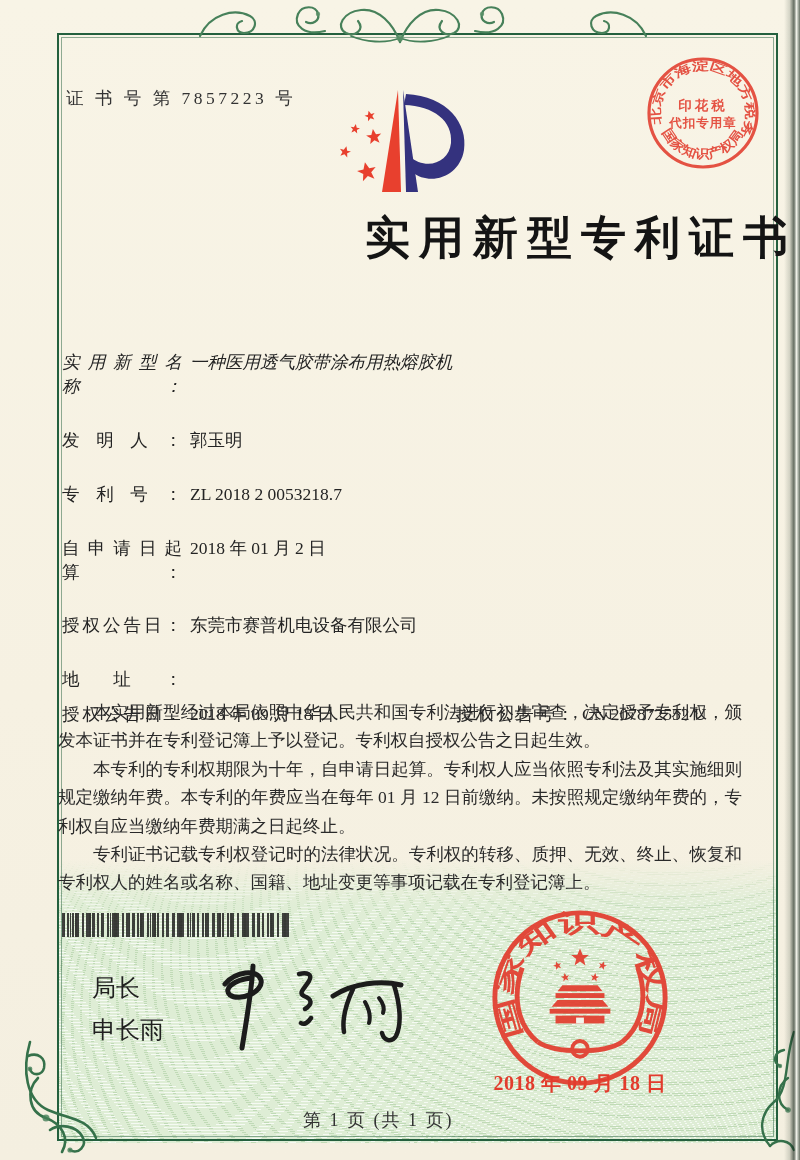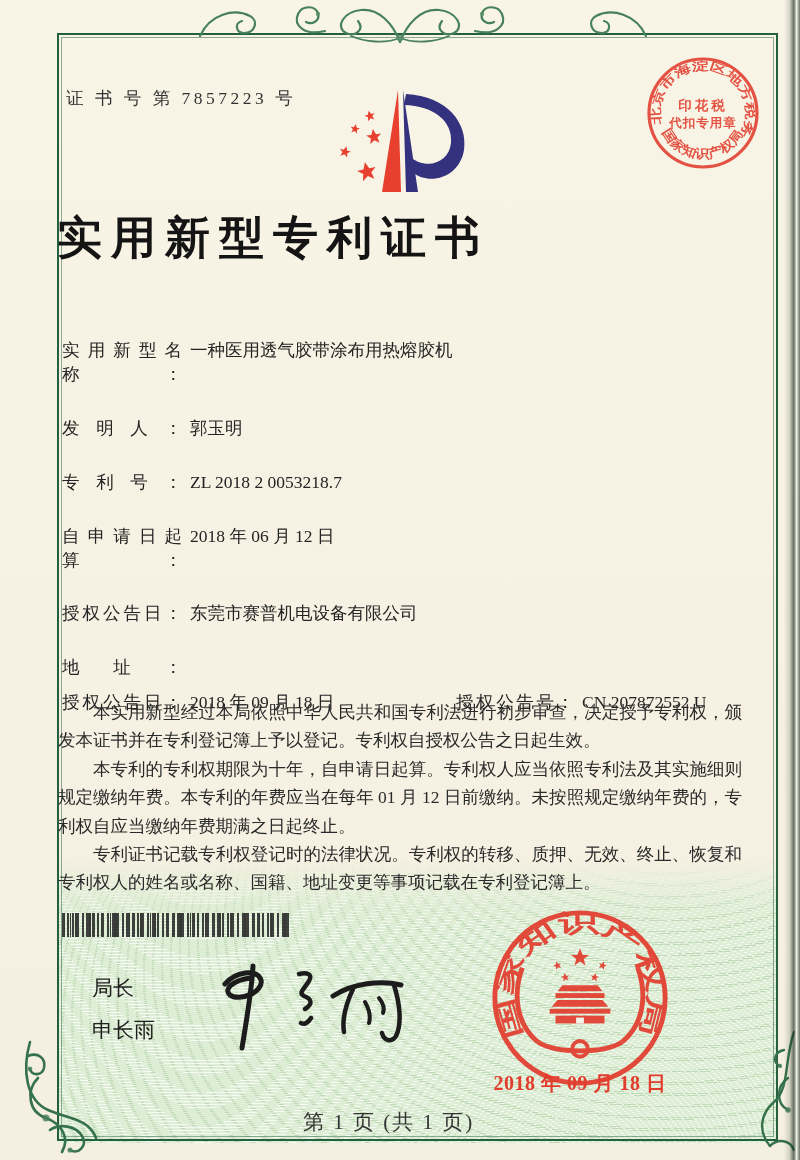--- a/index.html
+++ b/index.html
@@ -30,50 +30,50 @@
   }
   .frame::after { content:""; position:absolute; inset:2px; border:1px solid rgba(36,96,62,.5); }
   
   .orn { position:absolute; z-index:3; }
   
   .content { position:absolute; inset:0; z-index:4; }
   .cert-no { position:absolute; left:66px; top:86px; font-size:17.5px; letter-spacing:3.5px; color:#333; }
   .logo { position:absolute; left:322px; top:84px; }
   .tax-stamp { position:absolute; left:644px; top:54px; opacity:.88; }
   .title {
-    position:absolute; left:57px; top:208px; width:700px; text-align:left;
-    font-size:45px; font-weight:700; letter-spacing:9px; color:#141414;
+    position:absolute; left:57px; top:208px; width:700px; text-align:right;
+    font-size:45px; font-weight:700; letter-spacing:9px; color:#141414;padding-left:40px;
   }
   .fields { position:absolute; left:62px; top:334px; width:686px; font-size:17.5px; color:#242424; }
   .frow { display:flex; margin-top:30px; line-height:24px; }
-  .frow.first { margin-top:4px; }
+  .frow.first { margin-top:16px;font-style:italic; }
   .frow.last { margin-top:11px; position:relative; }
   .flabel { flex:0 0 120px; width:120px; text-align:justify; text-align-last:justify; margin-right:8px; }
   .fval { flex:1; }
   .fgroup-right { position:absolute; left:394px; top:0; display:flex;font-family:Liberation Serif, serif; }
   .fgroup-right .flabel { flex:0 0 118px; width:118px; }
   .paras { position:absolute; left:58px; top:698px; width:684px; }
   .paras p { margin:0; text-indent:2em; font-size:17.5px; line-height:28.4px; text-align:justify; color:#2a2a2a; }
   .barcode {
     position:absolute; left:62px; top:913px; width:229px; height:24px; opacity:.85;
     background-image:
       repeating-linear-gradient(90deg,#222 0 2px,transparent 2px 5px),
       repeating-linear-gradient(90deg,#222 0 1px,transparent 1px 8px),
       repeating-linear-gradient(90deg,#1a1a1a 0 3px,transparent 3px 13px);
   }
-  .director { position:absolute; left:92px; top:976px; font-size:21px; color:#202020; }
+  .director { position:absolute; left:92px; top:976px; font-size:24px; color:#202020; }
   .director div { line-height:24px; }
   .director .nm { margin-top:18px; }
   .signature { position:absolute; left:195px; top:936px; }
   .big-seal { position:absolute; left:487px; top:905px; opacity:.92; }
   .seal-date {
     position:absolute; left:492px; top:1070px; width:176px; text-align:center;
     font-size:20px; color:#e23c2d; letter-spacing:.5px; z-index:5; font-weight:600;
   }
-  .footer { position:absolute; left:303px; top:1108px; font-size:21px; letter-spacing:2px; color:#333;text-align:center; }
+  .footer { position:absolute; left:303px; top:1108px; font-size:18px; letter-spacing:2px; color:#333;text-align:center; }
   
   .scan-edge {
     position:absolute; right:0; top:0; width:16px; height:100%; z-index:9; pointer-events:none;
     background:linear-gradient(90deg, rgba(0,0,0,0) 0%, rgba(46,64,50,.18) 35%, rgba(22,38,27,.65) 62%, rgba(238,240,232,.9) 78%, rgba(52,68,55,.75) 100%);
   }
 </style>
 </head>
 <body>
 
 <div class="page">
@@ -174,21 +174,21 @@
       <div class="frow">
         <span class="flabel">发明人：</span>
         <div class="fval">郭玉明</div>
       </div>
       <div class="frow">
         <span class="flabel">专利号：</span>
         <div class="fval">ZL 2018 2 0053218.7</div>
       </div>
       <div class="frow">
         <span class="flabel">自申请日起算：</span>
-        <div class="fval">2018 年 06 月 12 日</div>
+        <div class="fval">2018 年 01 月 2 日</div>
       </div>
       <div class="frow" style="margin-top:29px;">
         <span class="flabel">授权公告日：</span>
         <div class="fval">东莞市赛普机电设备有限公司</div>
       </div>
       <div class="frow">
         <span class="flabel">地址：</span>
       </div>
       <div class="frow last">
         <span class="flabel">授权公告日：</span>

